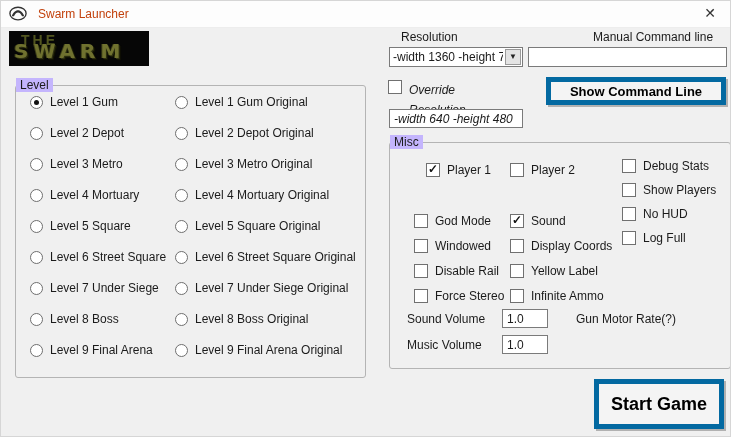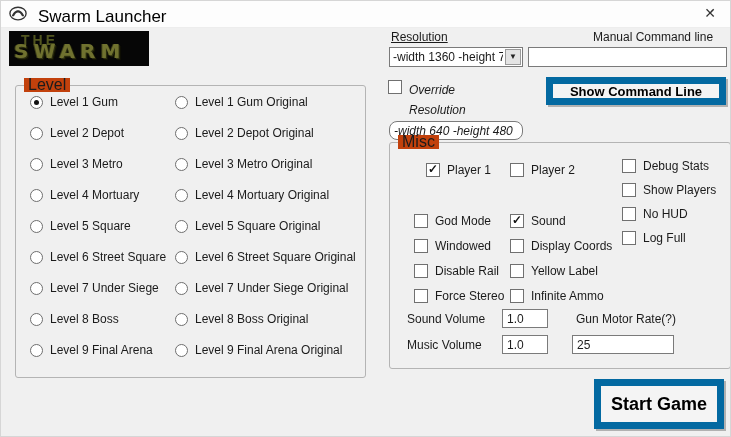--- a/index.html
+++ b/index.html
@@ -13,21 +13,21 @@
     position: relative; width: 731px; height: 437px;
     background: #f0f0f0; border: 1px solid #d6d6d6;
     box-sizing: border-box; overflow: hidden;
   }
   
   .titlebar {
     position: absolute; top: 0; left: 0; width: 100%; height: 26px;
     background: #fdfdfd; border-bottom: 1px solid #ededed;
   }
   .app-icon { position: absolute; left: 8px; top: 5px; width: 18px; height: 15px; }
-  .title-text { position: absolute; left: 37px; top: 6px; font-size: 17px; color: #000000; }
+  .title-text { position: absolute; left: 37px; top: 6px; font-size: 12px; color: #c2410c; }
   .close-btn {
     position: absolute; right: 4px; top: 0; width: 32px; height: 25px;
     text-align: center; line-height: 25px; font-size: 14px; color: #333;
     cursor: default;
   }
   
   .logo {
     position: absolute; left: 8px; top: 30px; width: 140px; height: 35px;
     background: #060606; overflow: hidden;
   }
@@ -39,22 +39,22 @@
     position: absolute; left: 5px; top: 8px; font-size: 20px; font-weight: bold;
     font-family: "DejaVu Sans", sans-serif;
     color: #70722f; letter-spacing: 5px;
     text-shadow: 1px 1px 0 #2e3012, 2px 2px 1px #141503, -1px 0 0 #3c3e18;
   }
   
   .groupbox {
     position: absolute; border: 1px solid #b4b4b4; border-radius: 3px;
   }
   .groupbox .legend {
-    position: absolute; top: -8px; left: 8px; background: #c2410c;
-    padding: 0 4px; font-size: 16px; color: #1b1b1b; line-height: 14px;
+    position: absolute; top: -8px; left: 0; background: #c4b5fd;
+    padding: 0 4px; font-size: 12px; color: #1b1b1b; line-height: 14px;
   }
   .level-box { left: 14px; top: 84px; width: 349px; height: 291px; }
   .misc-box  { left: 388px; top: 141px; width: 340px; height: 225px; }
   
   .level-col { position: absolute; top: 9px; display: flex; flex-direction: column; gap: 17px; }
   .level-col.c1 { left: 14px; }
   .level-col.c2 { left: 159px; }
   .radio-row { display: flex; align-items: center; gap: 7px; height: 14px; }
   .radio {
     width: 11px; height: 11px; border: 1px solid #6f6f6f; border-radius: 50%;
@@ -79,21 +79,21 @@
   .tbox {
     position: absolute; box-sizing: border-box; height: 20px;
     border: 1px solid #7a7a7a; background: #fff; padding: 1px 4px;
     font-family: "Liberation Sans", sans-serif; font-size: 12px; color: #1b1b1b;
     outline: none;
   }
   .tbox.small { height: 19px; }
   .tbox.italic { font-style: italic; }
   .btn3d {
     position: absolute; box-sizing: border-box;
-    background: #f4f4f4; border: 7px solid #0369a1;
+    background: #f4f4f4; border: 5px solid #0369a1;
     box-shadow: 2px 2px 0 rgba(100,100,100,0.45);
     font-family: "Liberation Sans", sans-serif; font-weight: bold; color: #000;
     display: flex; align-items: center; justify-content: center;
     cursor: default;
   }
   .show-cmd-btn { left: 545px; top: 76px; width: 180px; height: 28px; font-size: 13px; }
   .start-btn   { left: 593px; top: 378px; width: 130px; height: 50px; font-size: 18px; }
   
   .combo {
     position: absolute; left: 388px; top: 46px; width: 134px; height: 20px;
@@ -208,37 +208,37 @@
         <span class="radio"></span>
         <span>Level 8 Boss Original</span>
       </div>
       <div class="radio-row">
         <span class="radio"></span>
         <span>Level 9 Final Arena Original</span>
       </div>
     </div>
   </div>
 
-  <span class="lbl" style="left:390px; top:29px;text-decoration:underline;">Resolution</span>
+  <span class="lbl" style="left:400px; top:29px;">Resolution</span>
   <div class="combo">
     <span class="combo-text">-width 1360 -height 768</span>
     <span class="combo-arrow">▼</span>
   </div>
 
   <span class="lbl" style="left:592px; top:29px;">Manual Command line</span>
   <input class="tbox" style="left: 527px; top: 46px; width: 199px;" value="">
 
   <div class="checkbox-row override-row">
     <span class="cbox"></span>
     <span class="override-label">Override Resolution</span>
   </div>
 
   <div class="btn3d show-cmd-btn">Show Command Line</div>
 
-  <input class="tbox italic" style="left: 388px; top: 120px; width: 134px; height: 19px; border-radius: 8px;" value="-width 640 -height 480">
+  <input class="tbox italic" style="left: 388px; top: 108px; width: 134px; height: 19px;" value="-width 640 -height 480">
 
   <div class="groupbox misc-box">
     <span class="legend">Misc</span>
 
     <div class="checkbox-row" style="left:24px; top:20px;padding-left:12px;">
       <span class="cbox checked"></span>
       <span>Player 1</span>
     </div>
     <div class="checkbox-row" style="left:24px; top:71px;">
       <span class="cbox"></span>
@@ -296,18 +296,17 @@
     </div>
 
     <span class="lbl" style="left:17px; top:169px;">Sound Volume</span>
     <input class="tbox small" style="left: 112px; top: 166px; width: 46px;" value="1.0">
 
     <span class="lbl" style="left:186px; top:169px;">Gun Motor Rate(?)</span>
 
     <span class="lbl" style="left:17px; top:195px;">Music Volume</span>
     <input class="tbox small" style="left: 112px; top: 192px; width: 46px;" value="1.0">
 
-    <input class="tbox small" style="left: 182px; top: 192px; width: 102px;" value="25">
   </div>
 
   <div class="btn3d start-btn">Start Game</div>
 
 </div>
 
 </body></html>

